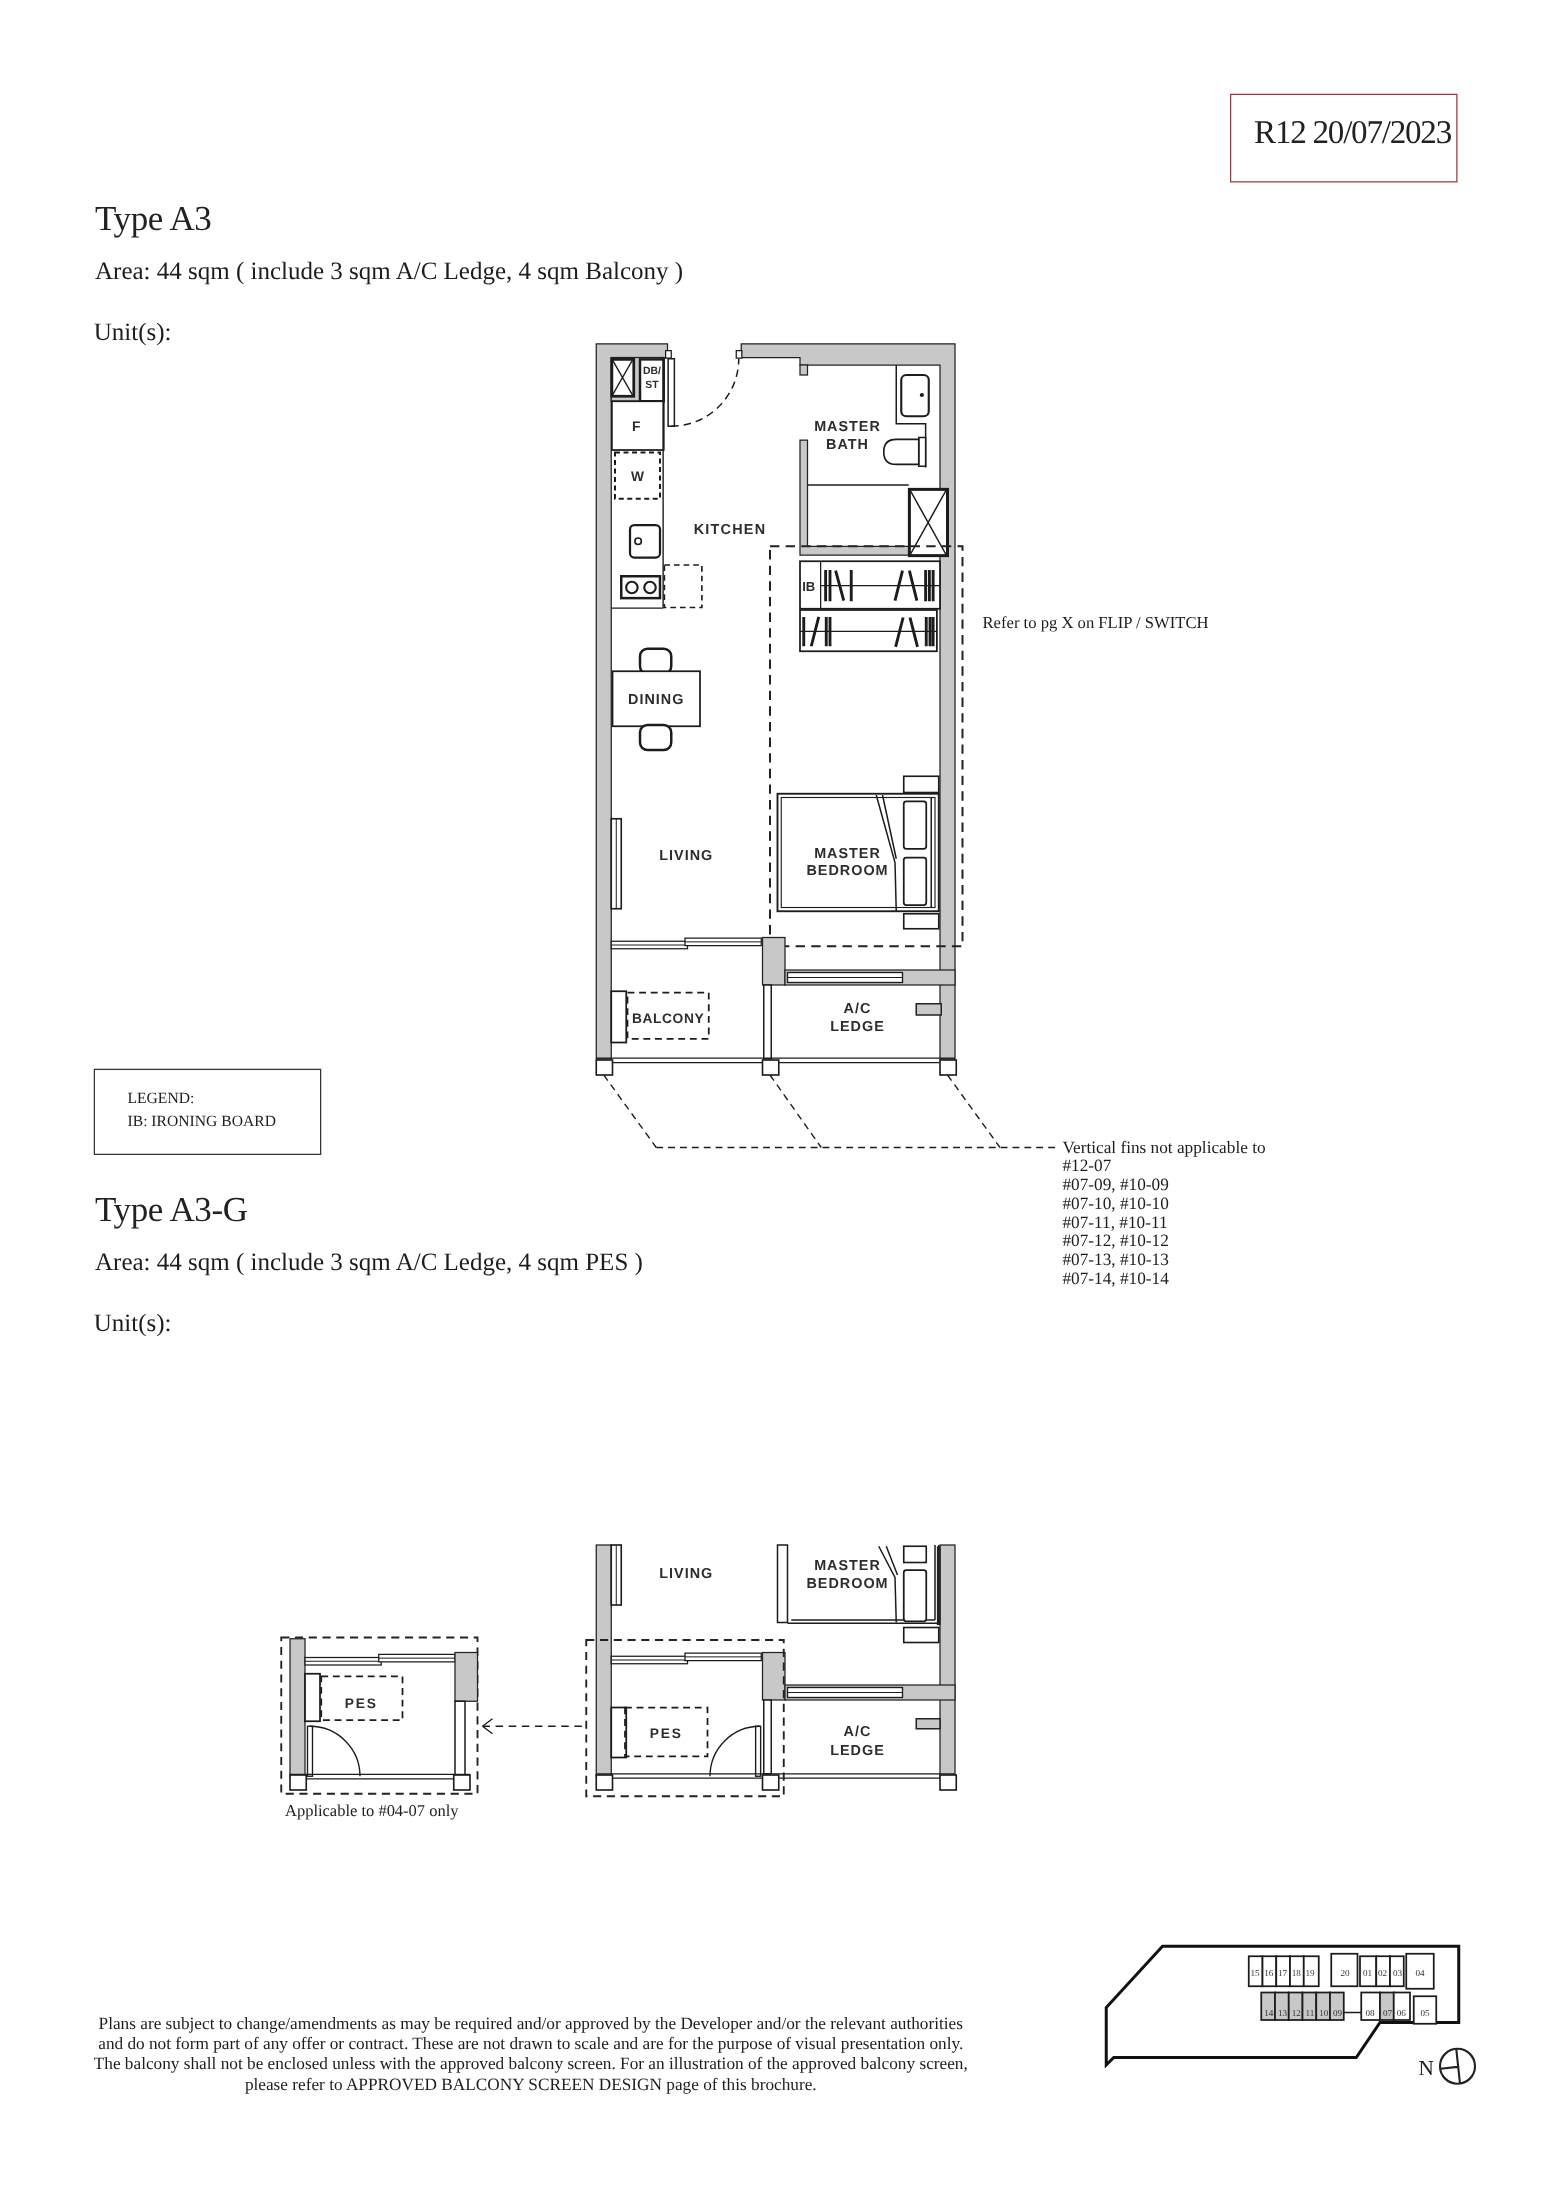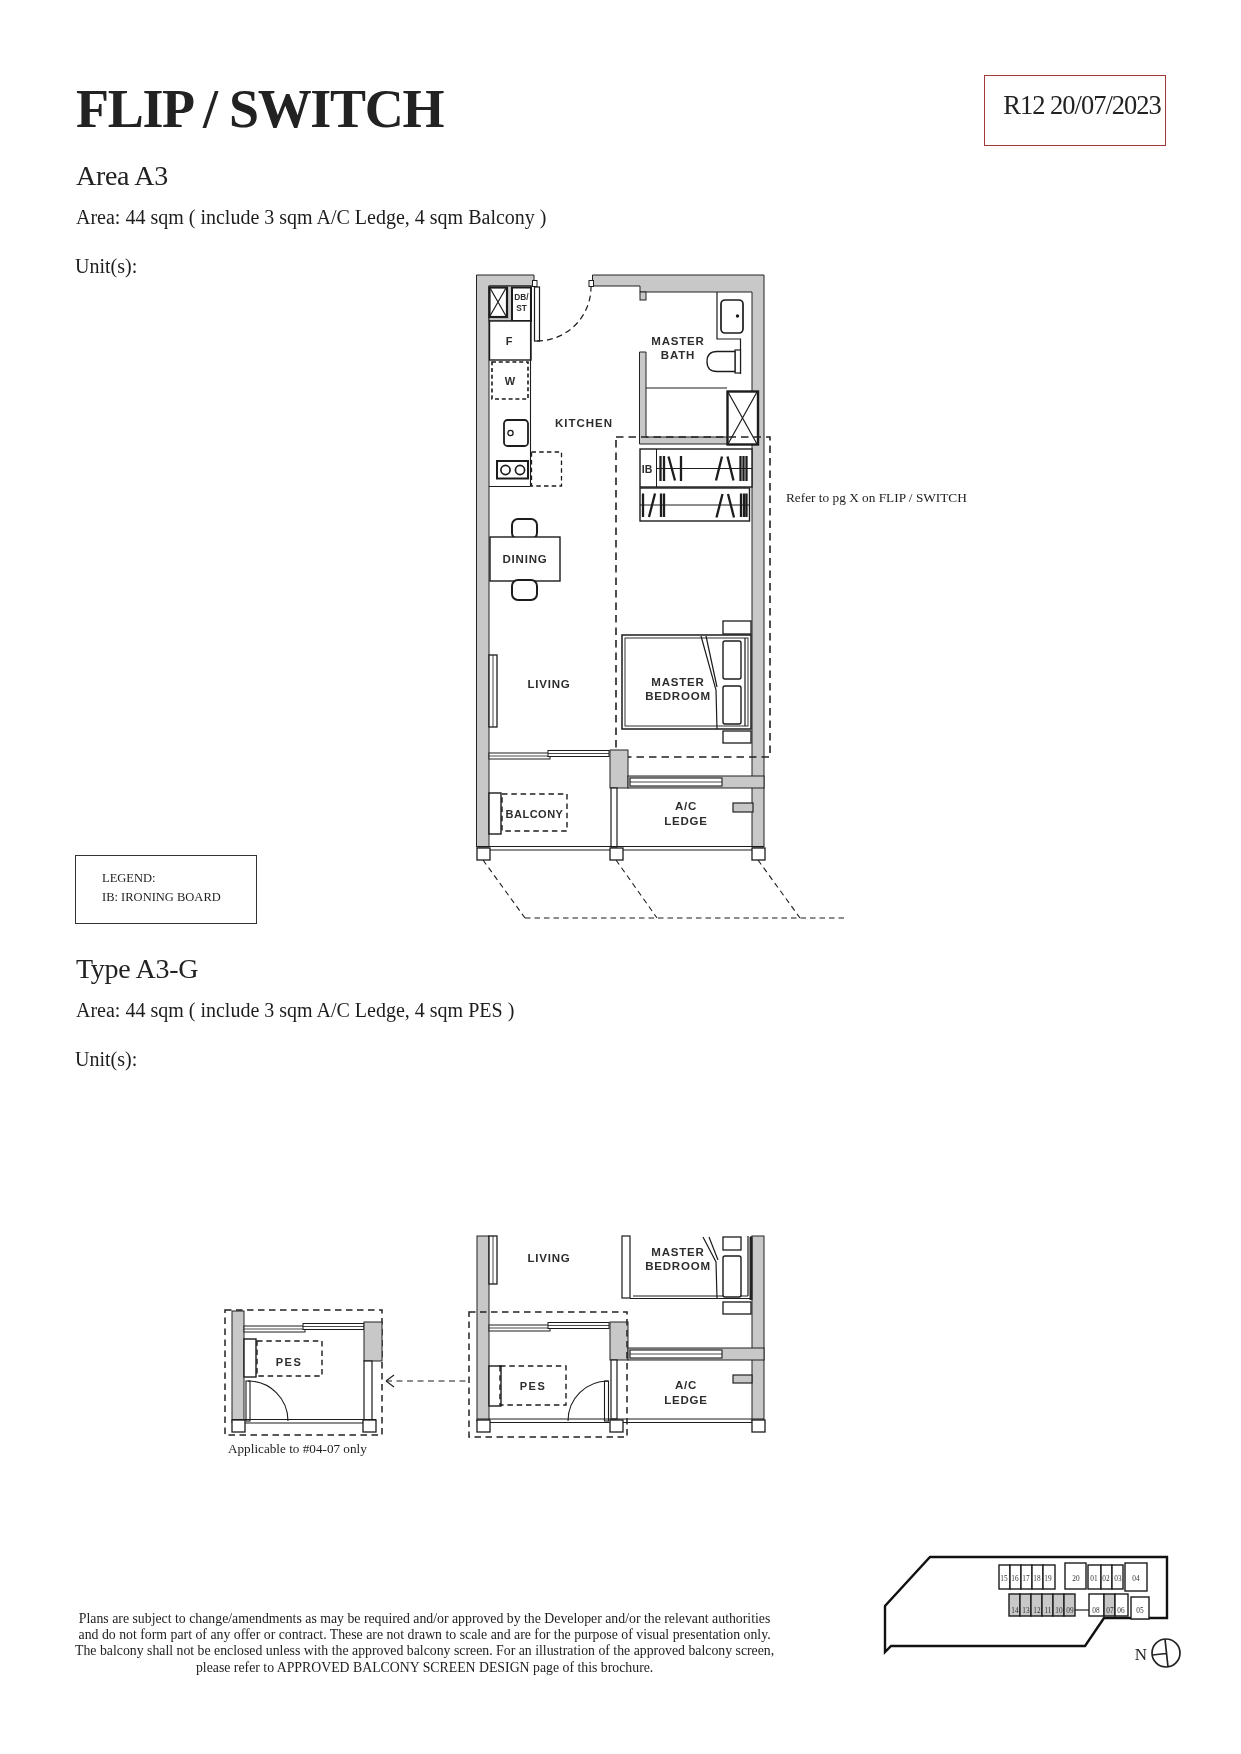--- a/index.html
+++ b/index.html
@@ -6,46 +6,55 @@
   #page{position:relative;width:1241px;height:1754px;background:#fff;overflow:hidden;
         font-family:"Liberation Serif", serif;color:#1d1d1d;}
   .abs{position:absolute;white-space:nowrap;}
   svg text{font-family:"Liberation Sans", sans-serif;font-weight:bold;fill:#2d2d2d;}
   svg text.ser{font-family:"Liberation Serif", serif;font-weight:normal;fill:#333;}
 </style>
 </head>
 <body>
 <div id="page">
 
-<div class="abs" style="left:76px;top:78px;font-size:54px;font-weight:bold;letter-spacing:-1.3px;color:#222;">FLIP / SWITCH</div>
 
 <div class="abs" style="left:984px;top:75px;width:180px;height:69px;border:1.5px solid #a23a38;"></div>
 
 <div class="abs" style="left:984px;top:90px;width:196px;text-align:center;font-size:26.5px;letter-spacing:-1px;color:#222;">R12 20/07/2023</div>
 
-<div class="abs" style="left:76px;top:160px;font-size:28px;letter-spacing:-0.3px;color:#222;">Area A3</div>
+<div class="abs" style="left:76px;top:160px;font-size:28px;letter-spacing:-0.3px;color:#222;">Type A3</div>
 
 <div class="abs" style="left:76px;top:206px;font-size:20px;">Area: 44 sqm ( include 3 sqm A/C Ledge, 4 sqm Balcony )</div>
 
 <div class="abs" style="left:75px;top:255px;font-size:20px;">Unit(s):</div>
 
 
 <div class="abs" style="left:786px;top:490px;font-size:13.3px;">Refer to pg X on FLIP / SWITCH</div>
 
 <div class="abs" style="left:75px;top:855px;width:180px;height:67px;border:1.2px solid #333;"></div>
 
 <div class="abs" style="left:102px;top:869px;font-size:12.5px;line-height:19px;">LEGEND:<br>IB: IRONING BOARD</div>
 
 <div class="abs" style="left:76px;top:953px;font-size:28px;letter-spacing:-0.3px;color:#222;">Type A3-G</div>
 
 <div class="abs" style="left:76px;top:999px;font-size:20px;">Area: 44 sqm ( include 3 sqm A/C Ledge, 4 sqm PES )</div>
 
 <div class="abs" style="left:75px;top:1048px;font-size:20px;">Unit(s):</div>
 
 
+<div class="abs" style="left:850px;top:910px;font-size:13.8px;line-height:15px;">
+Vertical fins not applicable to<br>
+#12-07<br>
+#07-09, #10-09<br>
+#07-10, #10-10<br>
+#07-11, #10-11<br>
+#07-12, #10-12<br>
+#07-13, #10-13<br>
+#07-14, #10-14
+</div>
 
 <div class="abs" style="left:228px;top:1441px;font-size:13.2px;">Applicable to #04-07 only</div>
 
 <div class="abs" style="left:75px;top:1611px;font-size:13.8px;line-height:16.2px;text-align:center;">
 Plans are subject to change/amendments as may be required and/or approved by the Developer and/or the relevant authorities<br>
 and do not form part of any offer or contract. These are not drawn to scale and are for the purpose of visual presentation only.<br>
 The balcony shall not be enclosed unless with the approved balcony screen. For an illustration of the approved balcony screen,<br>
 please refer to APPROVED BALCONY SCREEN DESIGN page of this brochure.
 </div>
 

